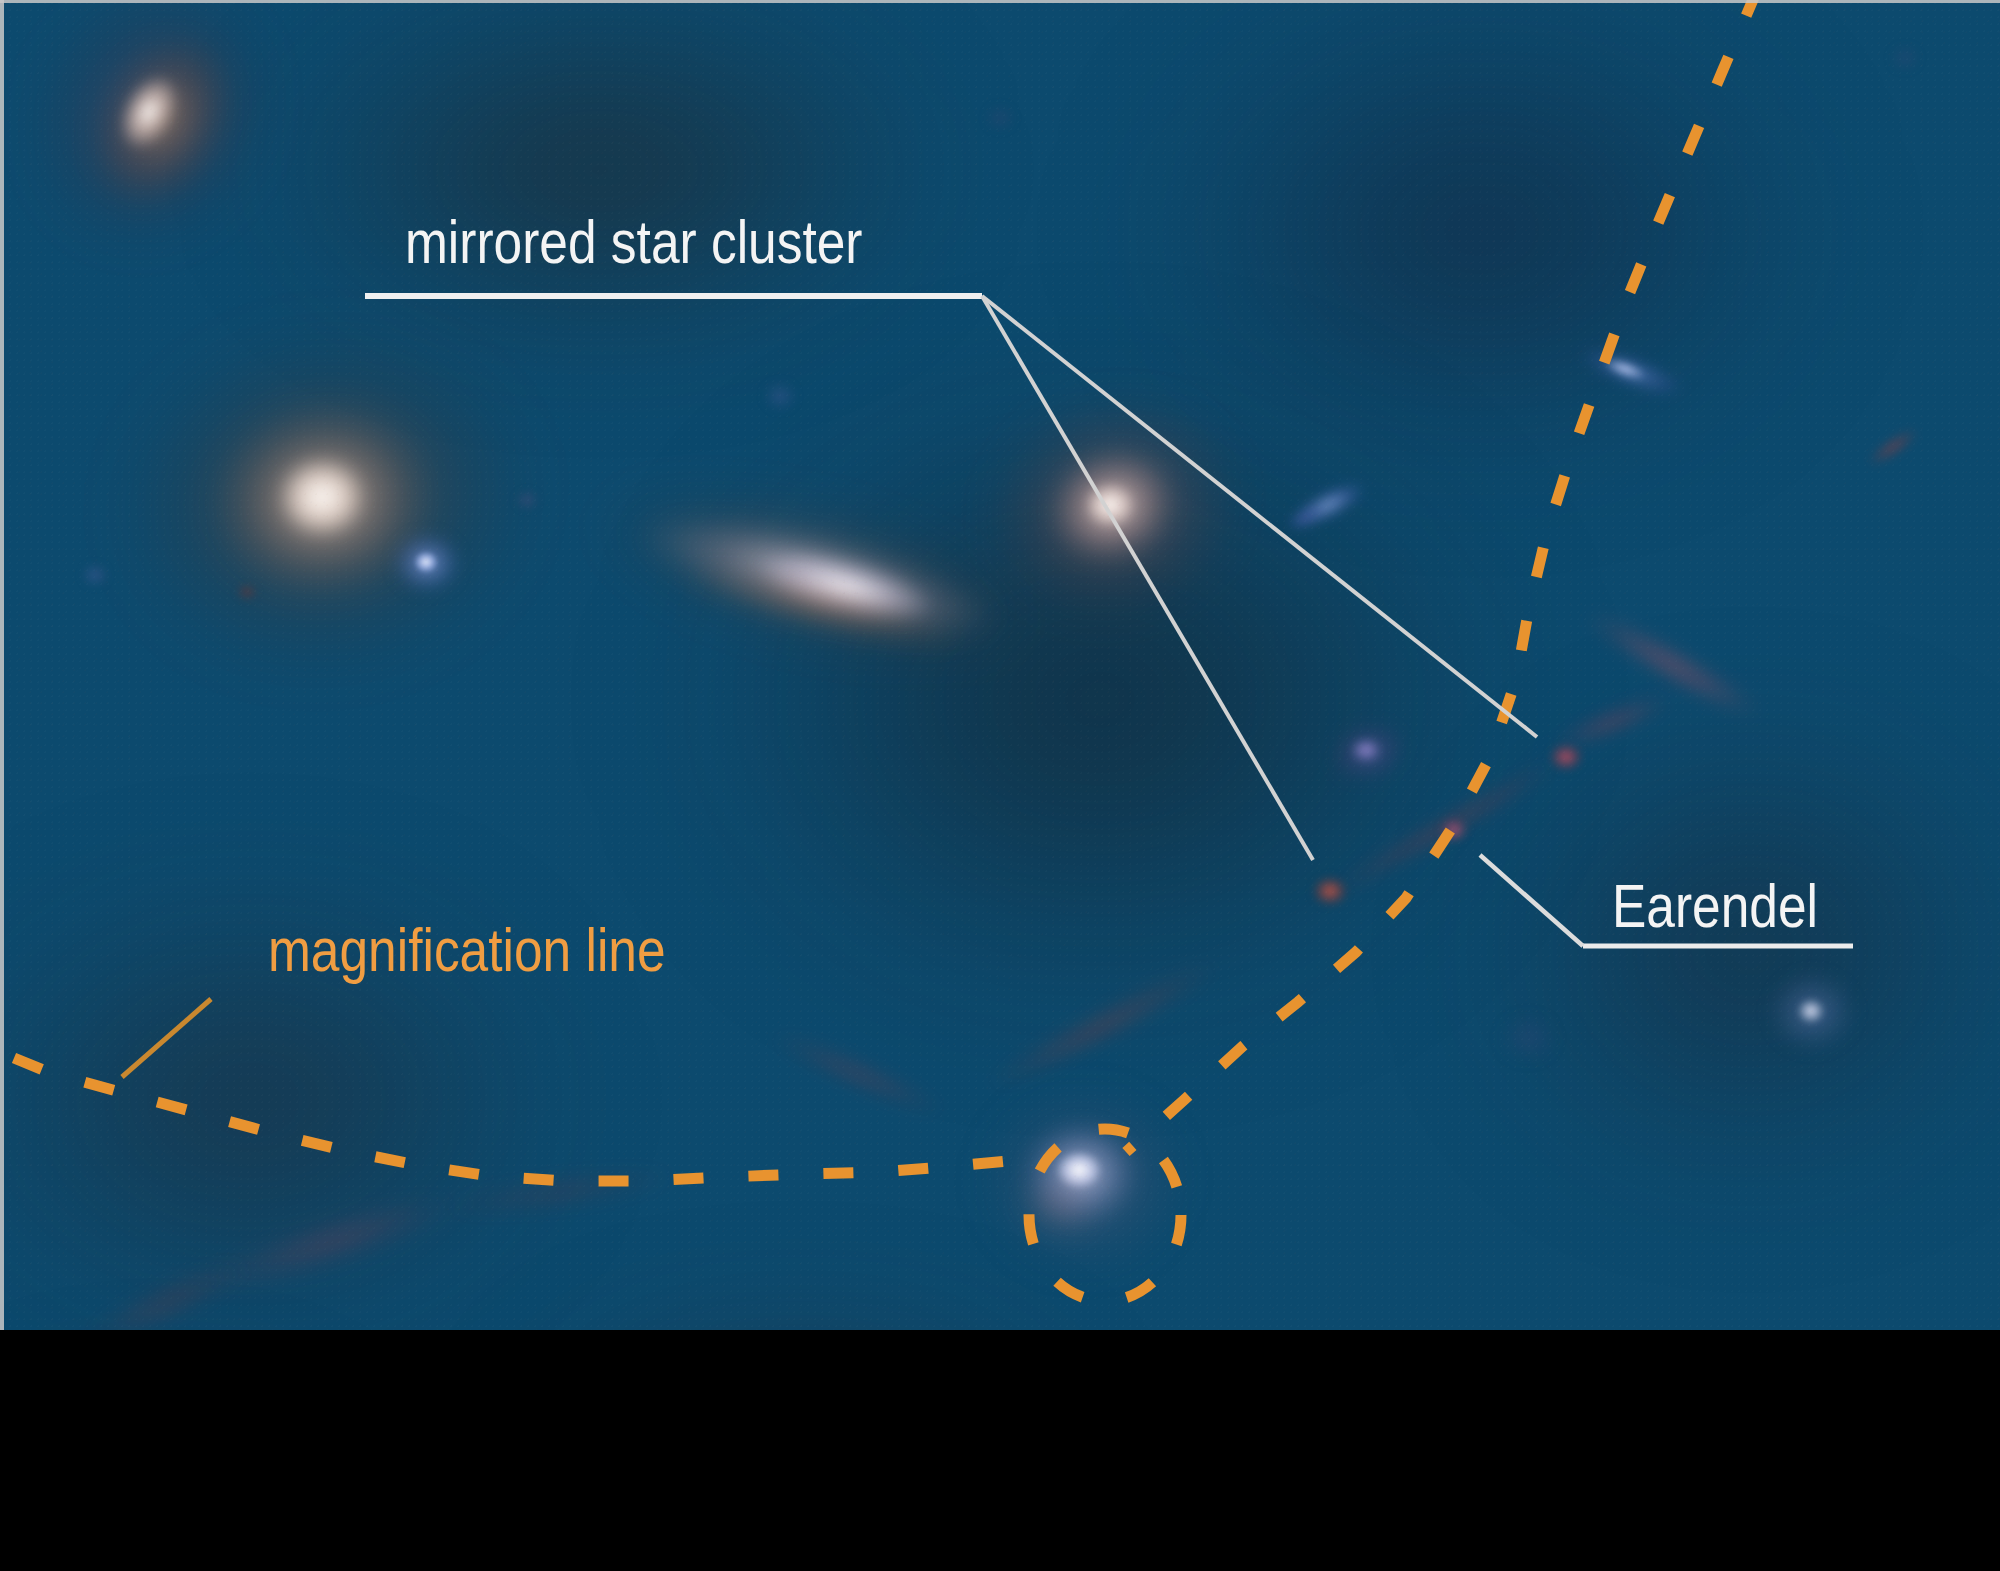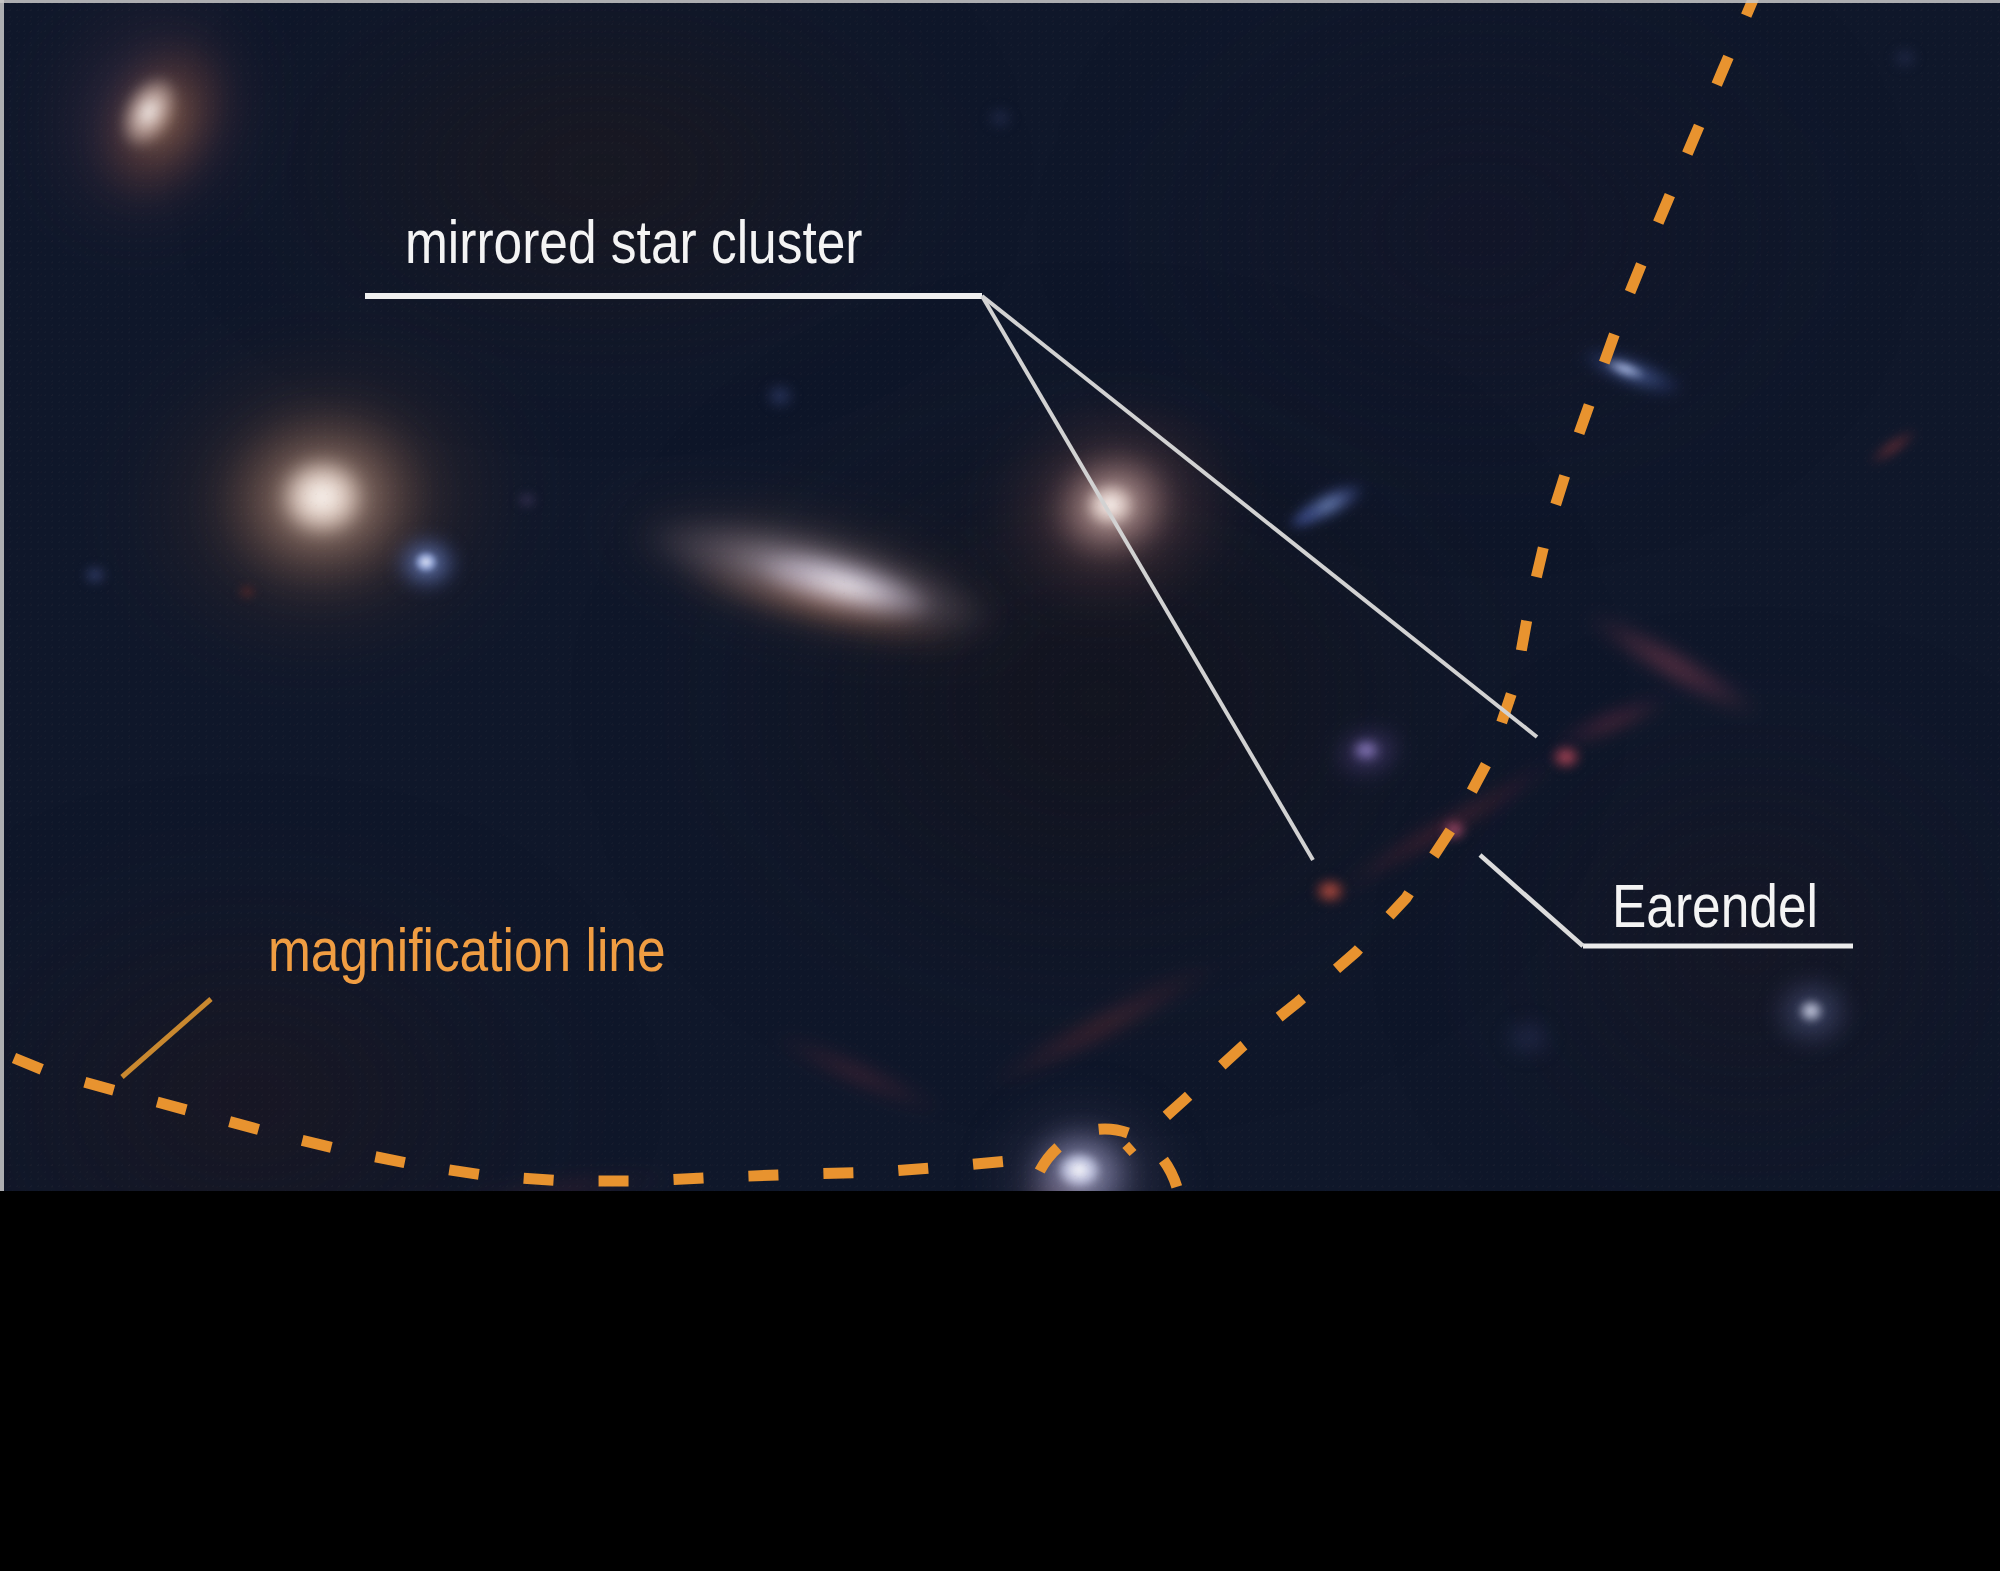--- a/index.html
+++ b/index.html
@@ -1,19 +1,19 @@
 <!DOCTYPE html>
 <html><head>
 <meta charset="utf-8">
 <style>
   html,body{margin:0;padding:0;background:#000;}
   .stage{
     position:relative;
-    width:2000px;height:1191px;
-    background:#0f172a;
+    width:2000px;height:1330px;
+    background:#0c4a6e;
     overflow:hidden;
     font-family:"Liberation Sans", sans-serif;
   }
   .blob{position:absolute;border-radius:50%;pointer-events:none;}
   .grain{
     position:absolute;inset:0;z-index:2;pointer-events:none;
     background-image:
       radial-gradient(rgba(255,255,255,0.018) 1px, transparent 1px),
       radial-gradient(rgba(140,85,60,0.028) 1px, transparent 1px),
       radial-gradient(rgba(70,80,140,0.02) 1px, transparent 1px);

